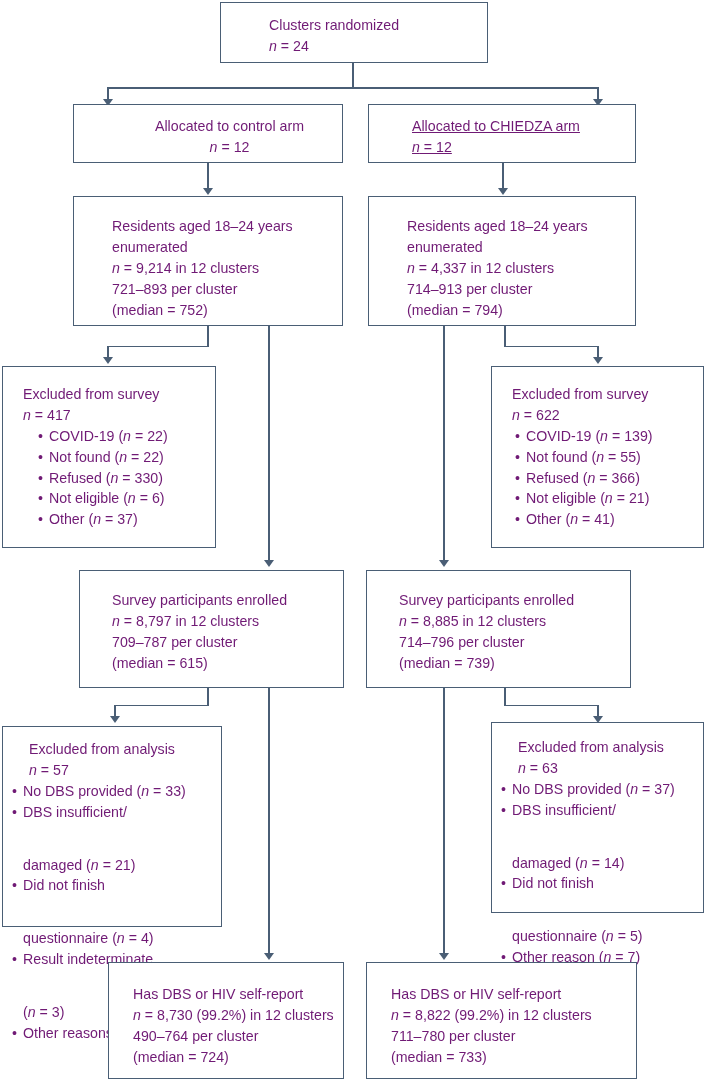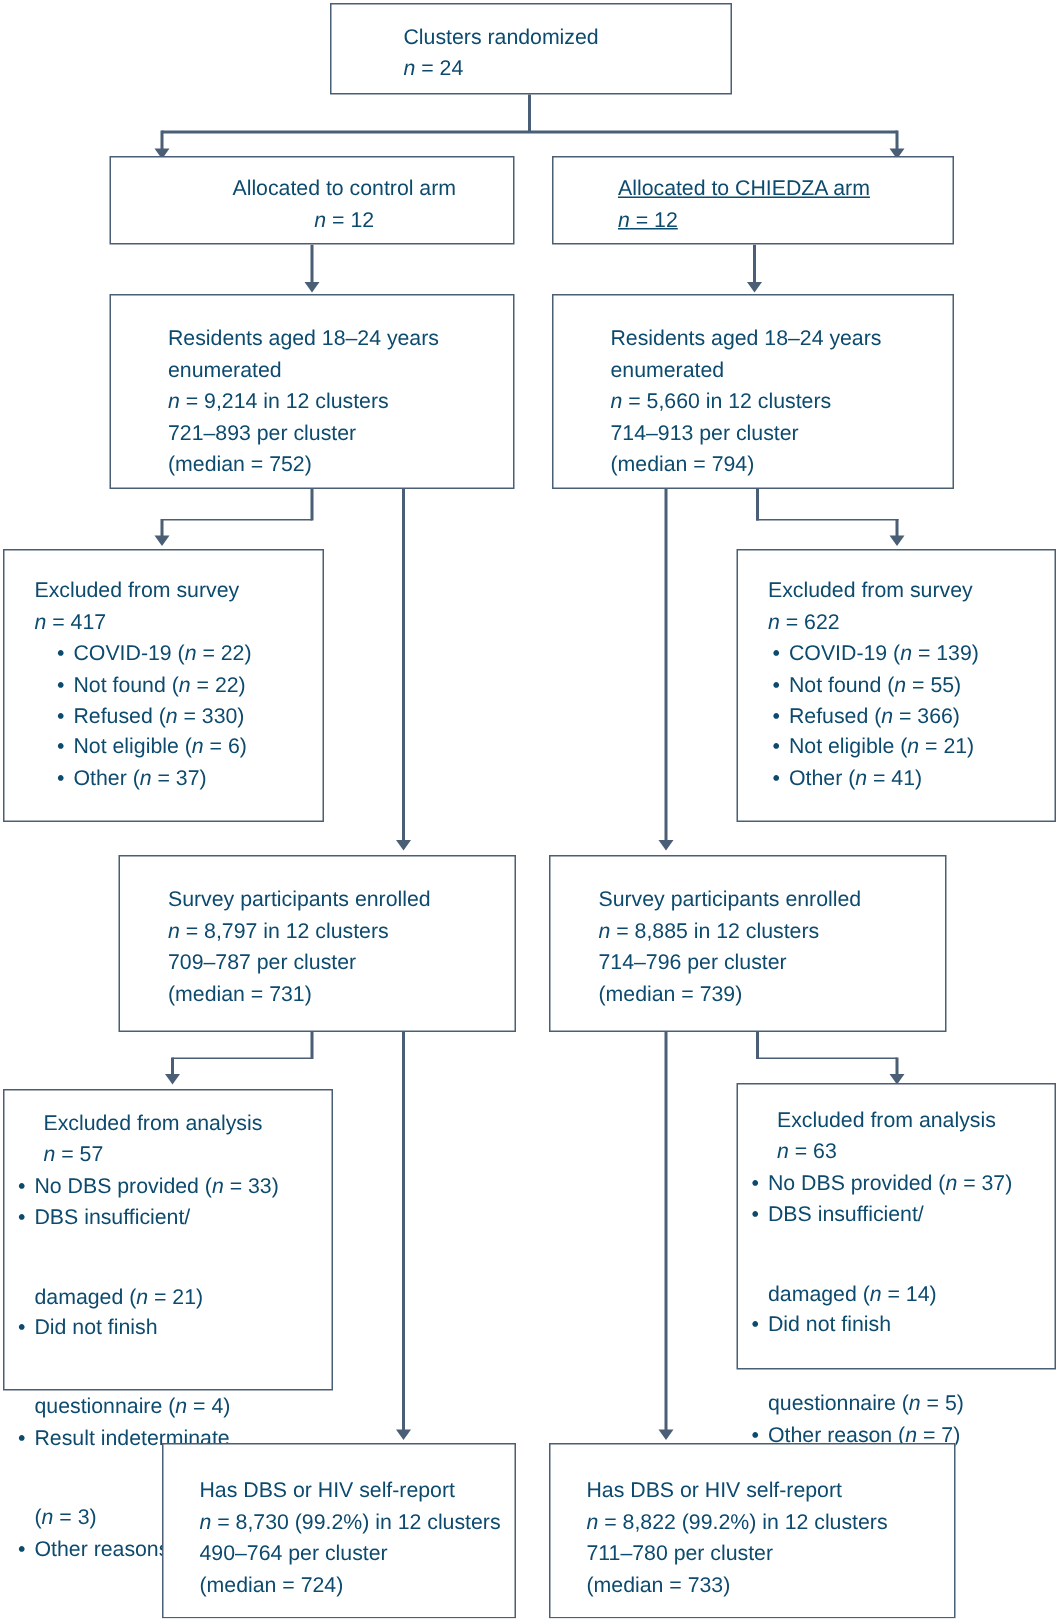--- a/index.html
+++ b/index.html
@@ -15,21 +15,21 @@
     background:#ffffff;
     overflow:hidden;
   }
   .box{
     position:absolute;
     box-sizing:border-box;
     border:1.5px solid #4a5e75;
     background:#ffffff;
     font-size:14.2px;
     line-height:1.47;
-    color:#0c4a6e;
+    color:#701a75;
     z-index:3;
   }
   .box .inner{
     padding:0;
   }
   .ln{display:block; white-space:nowrap;}
   .ital{font-style:italic;}
   ul.blist{
     list-style:none;
     margin:0;
@@ -138,21 +138,21 @@
       <span class="ln"><em class="ital">n</em><span> = 9,214 in 12 clusters</span></span>
       <span class="ln">721–893 per cluster</span>
       <span class="ln">(median = 752)</span>
     </div>
   </div>
 
   <div class="box" style="left:368px;top:196px;width:268px;height:130px;">
     <div class="inner" style="padding:19px 0 0 38px;">
       <span class="ln">Residents aged 18–24 years</span>
       <span class="ln">enumerated</span>
-      <span class="ln"><em class="ital">n</em><span> = 5,660 in 12 clusters</span></span>
+      <span class="ln"><em class="ital">n</em><span> = 4,337 in 12 clusters</span></span>
       <span class="ln">714–913 per cluster</span>
       <span class="ln">(median = 794)</span>
     </div>
   </div>
 
   <div class="box" style="left:2px;top:366px;width:214px;height:182px;">
     <div class="inner" style="padding:17px 0 0 20px;">
       <span class="ln">Excluded from survey</span>
       <span class="ln"><em class="ital">n</em><span> = 417</span></span>
       <ul class="blist" style="margin-left:14px;" id="l-ces">
@@ -177,21 +177,21 @@
           <li><span>Other (</span><em class="ital">n</em><span> = 41)</span></li>
         </ul>
     </div>
   </div>
 
   <div class="box" style="left:79px;top:570px;width:265px;height:118px;">
     <div class="inner" style="padding:19px 0 0 32px;">
       <span class="ln">Survey participants enrolled</span>
       <span class="ln"><em class="ital">n</em><span> = 8,797 in 12 clusters</span></span>
       <span class="ln">709–787 per cluster</span>
-      <span class="ln">(median = 731)</span>
+      <span class="ln">(median = 615)</span>
     </div>
   </div>
 
   <div class="box" style="left:366px;top:570px;width:265px;height:118px;">
     <div class="inner" style="padding:19px 0 0 32px;">
       <span class="ln">Survey participants enrolled</span>
       <span class="ln"><em class="ital">n</em><span> = 8,885 in 12 clusters</span></span>
       <span class="ln">714–796 per cluster</span>
       <span class="ln">(median = 739)</span>
     </div>

